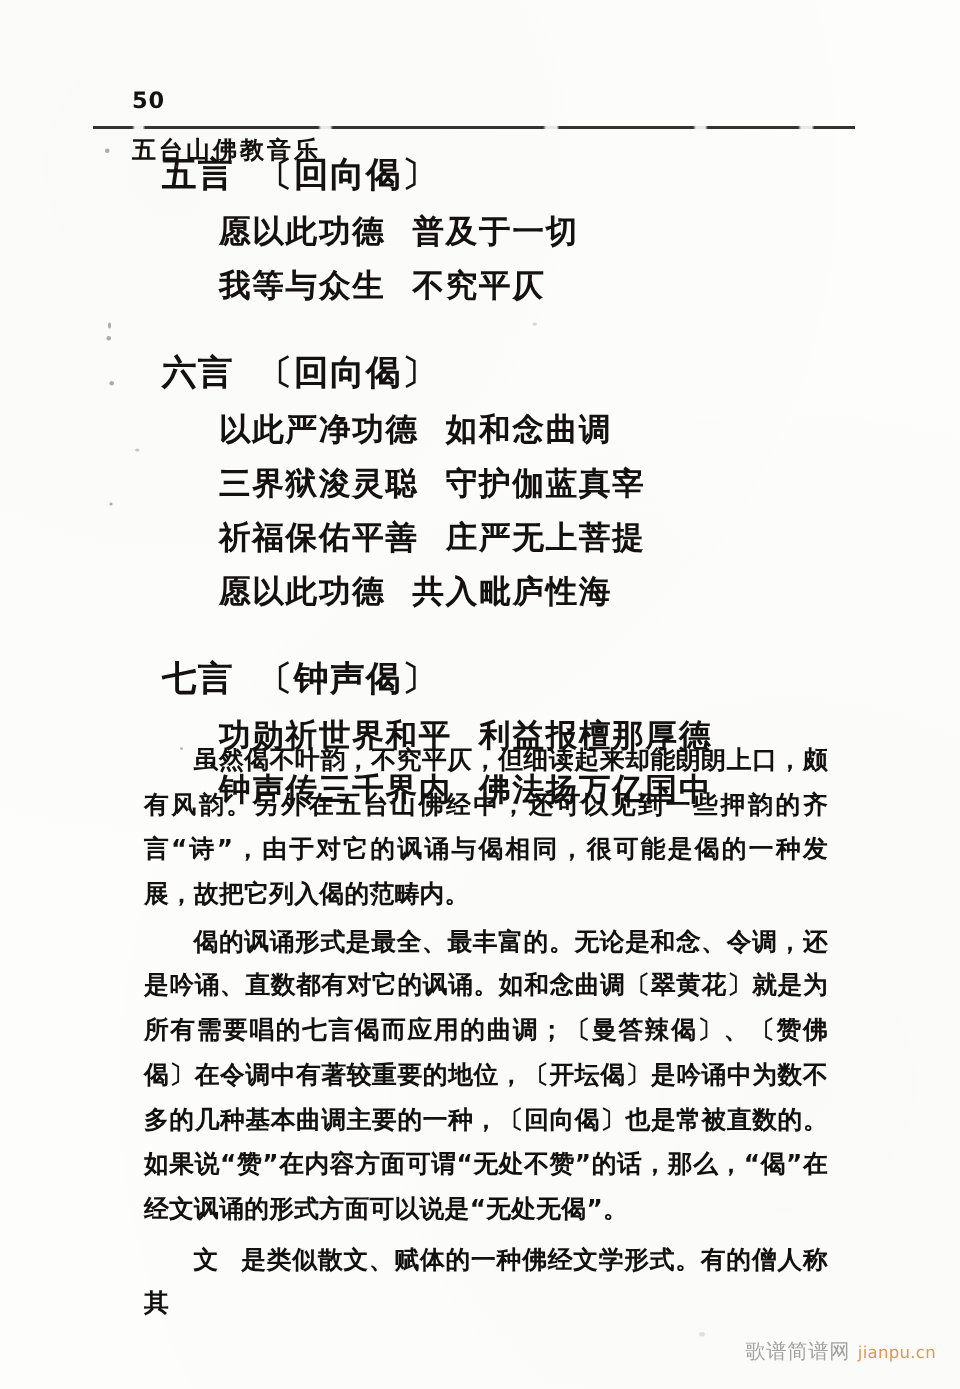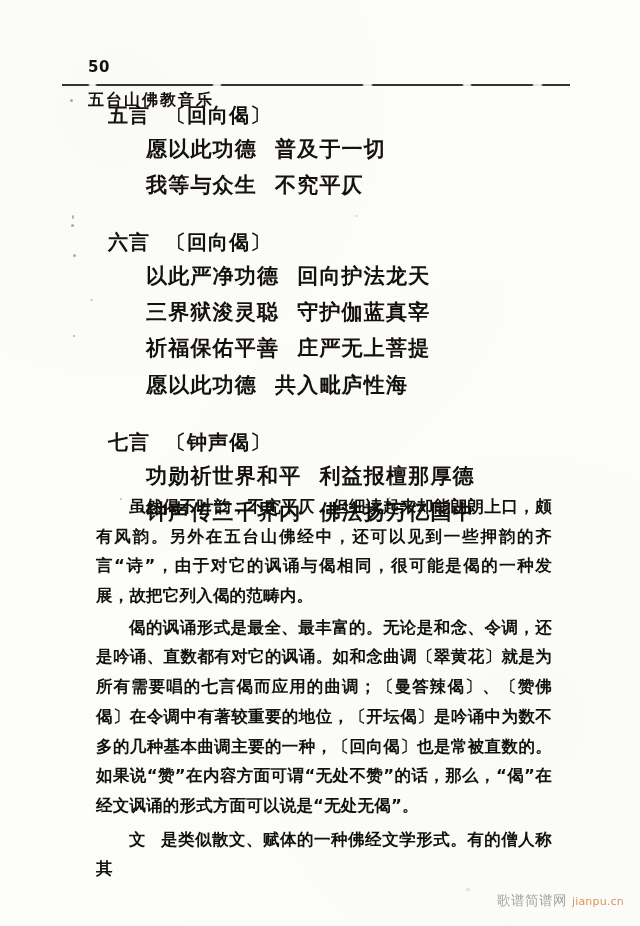--- a/index.html
+++ b/index.html
@@ -77,21 +77,21 @@
     position: absolute;
     left: 0;
     top: 100px;
     width: 640px;
   }
   .verse-group {
     margin-bottom: 24px;
   }
   .verse-heading {
     margin-left: 108px;
-    font-size: 20px;
+    font-size: 23px;
     font-weight: bold;
     color: #141110;
     letter-spacing: 1px;
     white-space: pre;
     line-height: 1.55;
   }
   .verse-heading .vh-bracket {
     margin-left: 16px;
   }
   .verse-line {
@@ -175,21 +175,21 @@
   <div class="verses">
 
     <div class="verse-group">
       <div class="verse-heading"><span>五言</span><span class="vh-bracket">〔回向偈〕</span></div>
       <div class="verse-line"><span>愿以此功德</span><span class="col2">普及于一切</span></div>
       <div class="verse-line"><span>我等与众生</span><span class="col2">不究平仄</span></div>
     </div>
 
     <div class="verse-group">
       <div class="verse-heading"><span>六言</span><span class="vh-bracket">〔回向偈〕</span></div>
-      <div class="verse-line"><span>以此严净功德</span><span class="col2">回向护法龙天</span></div>
+      <div class="verse-line"><span>以此严净功德</span><span class="col2">如和念曲调</span></div>
       <div class="verse-line"><span>三界狱浚灵聪</span><span class="col2">守护伽蓝真宰</span></div>
       <div class="verse-line"><span>祈福保佑平善</span><span class="col2">庄严无上菩提</span></div>
       <div class="verse-line"><span>愿以此功德</span><span class="col2">共入毗庐性海</span></div>
     </div>
 
     <div class="verse-group">
       <div class="verse-heading"><span>七言</span><span class="vh-bracket">〔钟声偈〕</span></div>
       <div class="verse-line"><span>功勋祈世界和平</span><span class="col2">利益报檀那厚德</span></div>
       <div class="verse-line"><span>钟声传三千界内</span><span class="col2">佛法扬万亿国中</span></div>
     </div>

